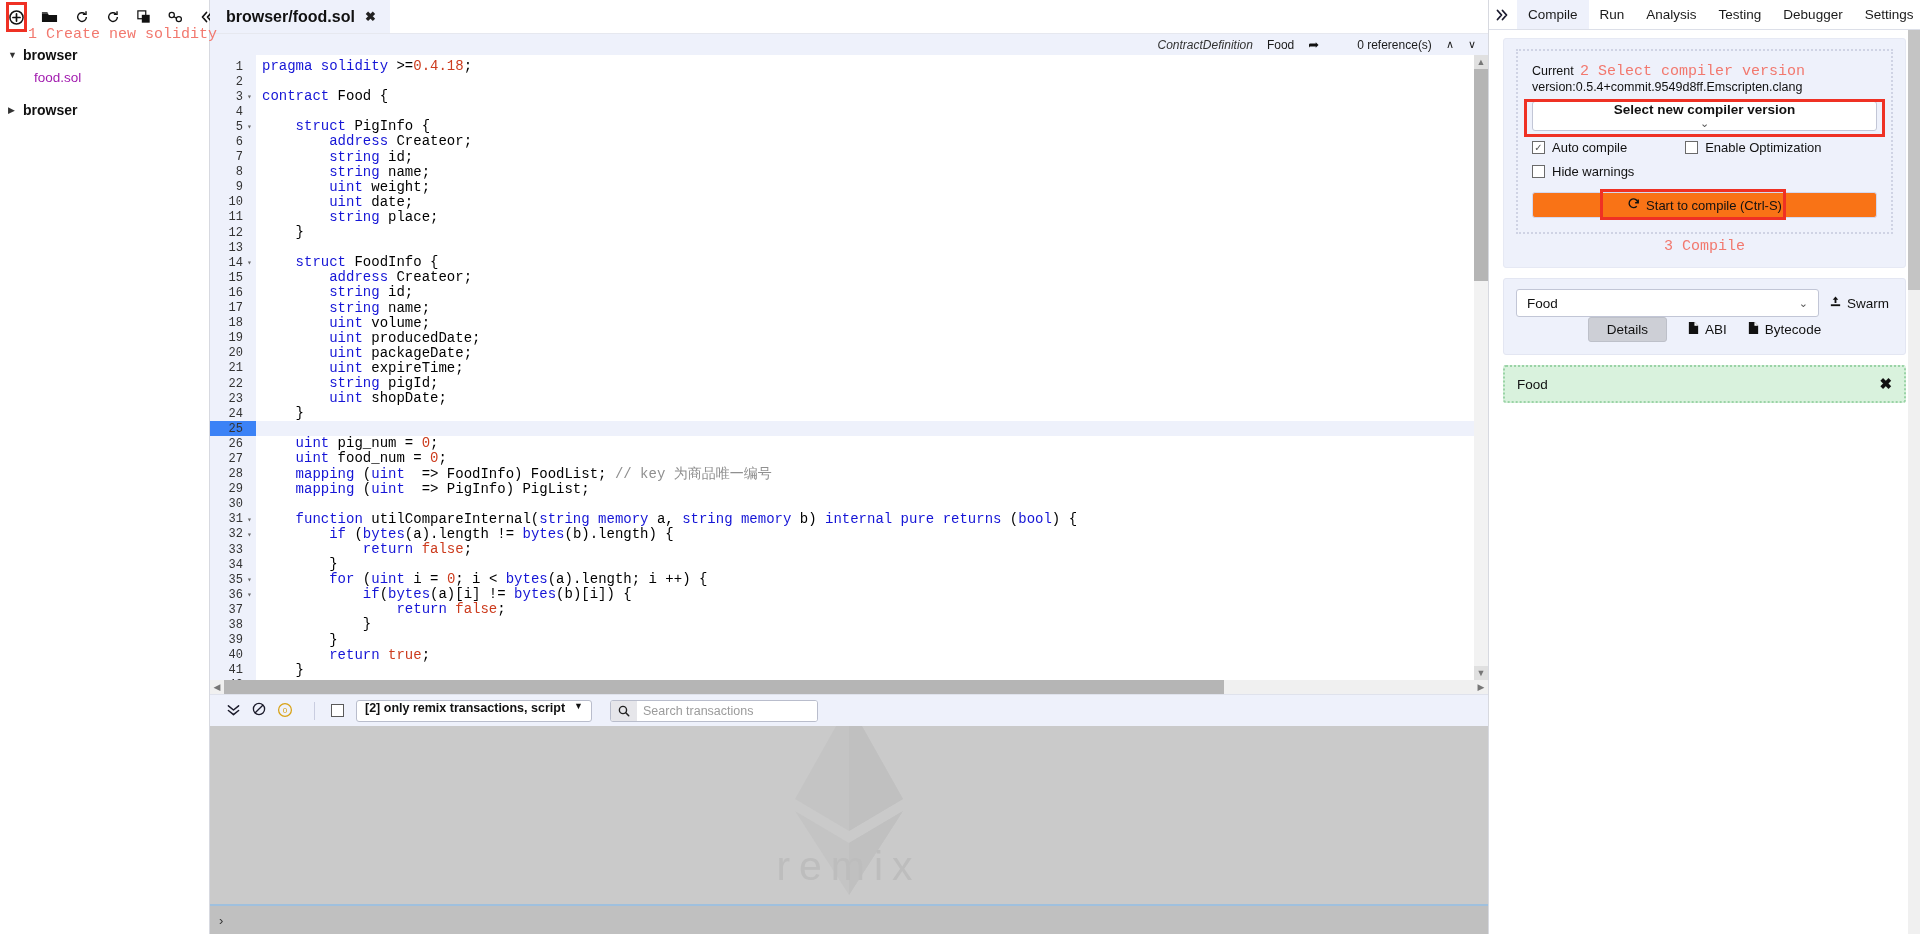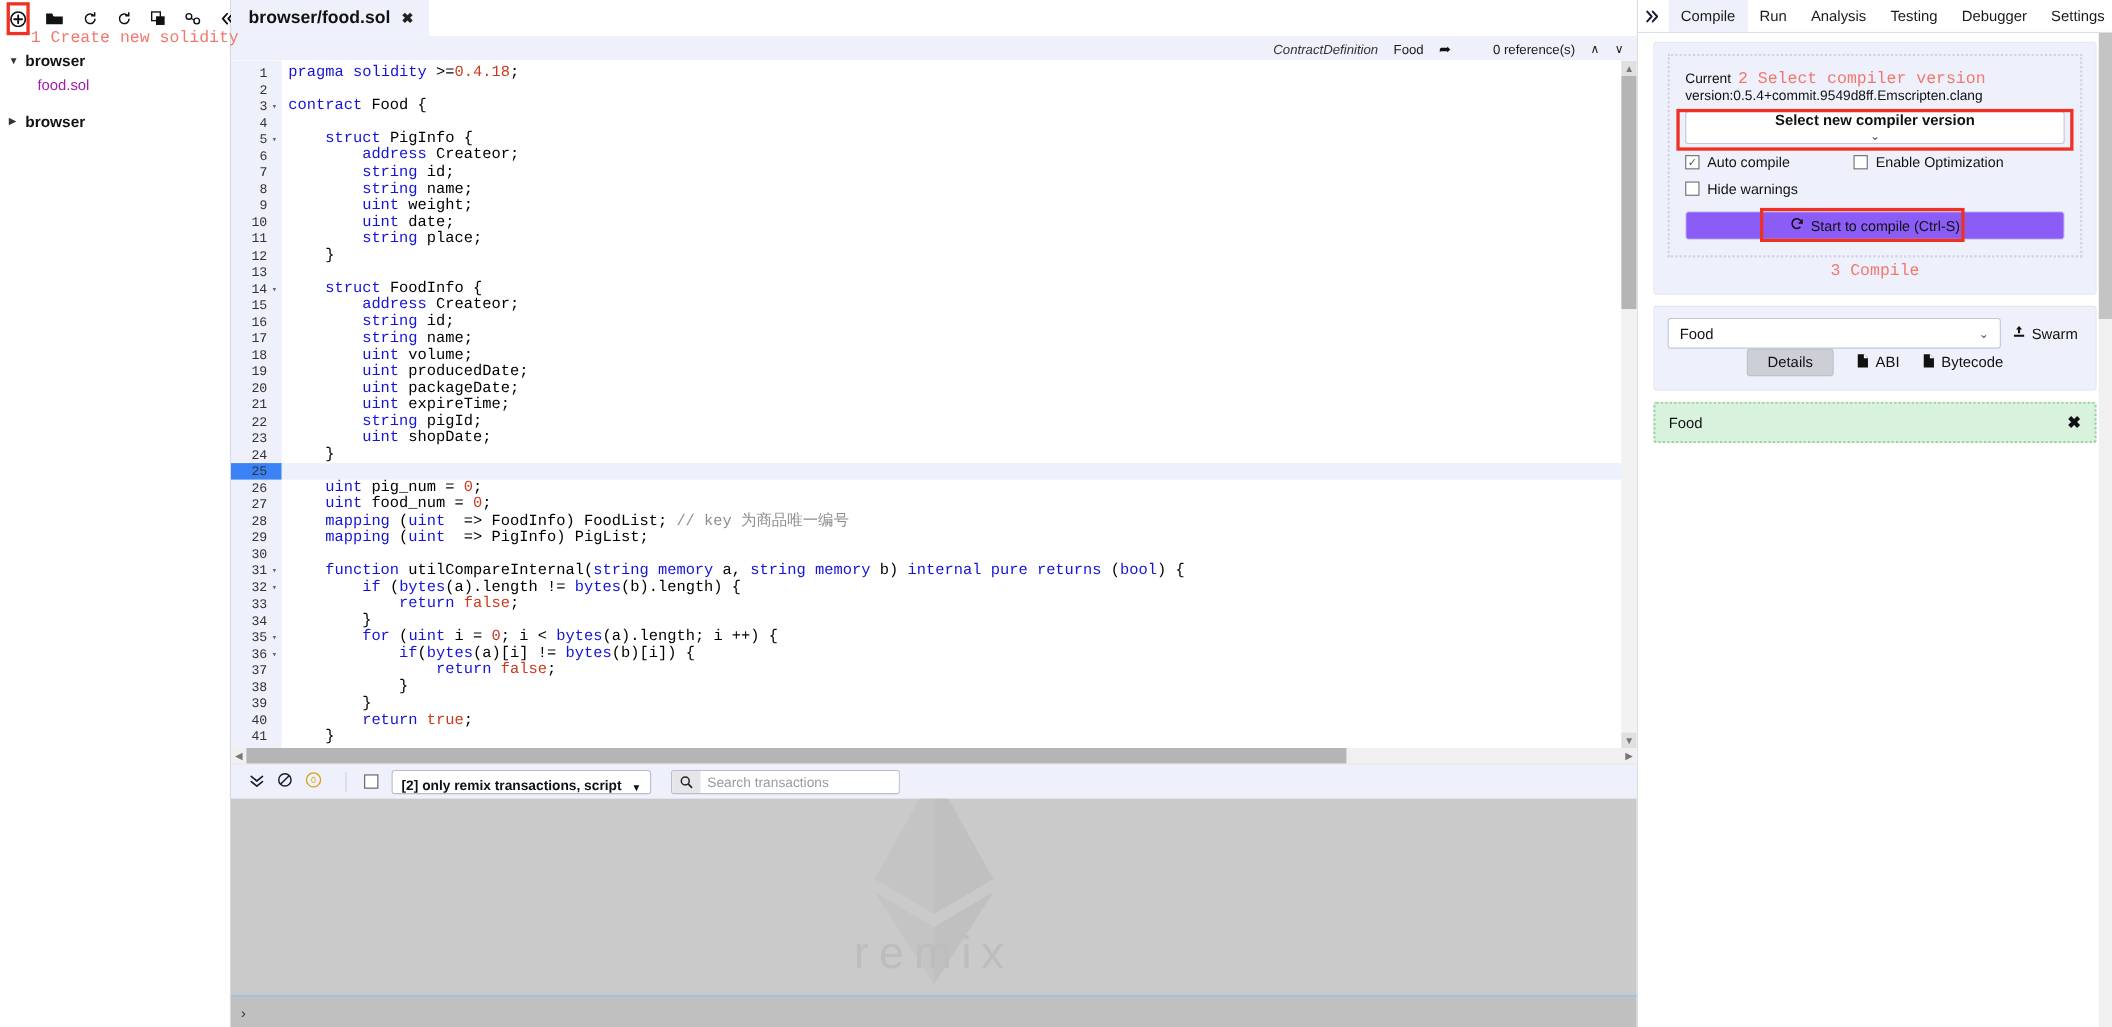--- a/index.html
+++ b/index.html
@@ -156,21 +156,21 @@
   }
   .tb-icon { width: 26px; text-align: center; font-size: 14px; color: #1b1b2b; cursor: pointer; }
   .tb-icon.zero { color: #d8a215; font-size: 11px; }
   .tb-sep { width: 1px; height: 18px; background: #c9cde0; margin: 0 16px; }
   .tb-check {
     width: 13px; height: 13px; border: 1px solid #5a5a5a; background: #fff; margin-right: 12px; cursor: pointer;
   }
   .tb-select {
     height: 22px; min-width: 236px;
     border: 1px solid #b9bdcc; background: #fff; border-radius: 3px;
-    display: flex; align-items: flex-end; justify-content: space-between;
+    display: flex; align-items: flex-start; justify-content: space-between;
     padding: 0 8px;
     font-size: 12.5px; font-weight: bold; color: #111;
     cursor: pointer;
   }
   .tb-select .cv { font-size: 9px; }
   .tb-search {
     margin-left: 18px;
     height: 22px; width: 208px;
     display: flex; align-items: stretch;
     border: 1px solid #b9bdcc; border-radius: 3px; background: #fff;
@@ -260,21 +260,21 @@
   .checkrow { display: flex; align-items: center; margin-top: 9px; font-size: 13px; color: #111; }
   .ck {
     width: 13px; height: 13px; border: 1px solid #6a6a6a; background: #fff;
     margin-right: 7px; display: flex; align-items: center; justify-content: center;
     font-size: 10px; color: #555; cursor: pointer;
   }
   .checkrow .spacer { flex: 0 0 58px; }
   .ck-lbl { cursor: pointer; }
   .compile-btn {
     margin-top: 13px;
-    height: 26px; background: #8b5cf6;
+    height: 26px; background: #f97316;
     border: 1px solid #d3d8f0; border-radius: 3px;
     display: flex; align-items: center; justify-content: center;
     font-size: 13px; color: #111; gap: 6px; cursor: pointer;
   }
   .annot3 { text-align: center; margin-top: 4px; font-size: 15px; }
 
   .row2 { display: flex; align-items: center; gap: 10px; }
   .contract-select {
     flex: 1 1 auto; height: 28px; background: #fff;
     border: 1px solid #c2c6d6; border-radius: 3px;

